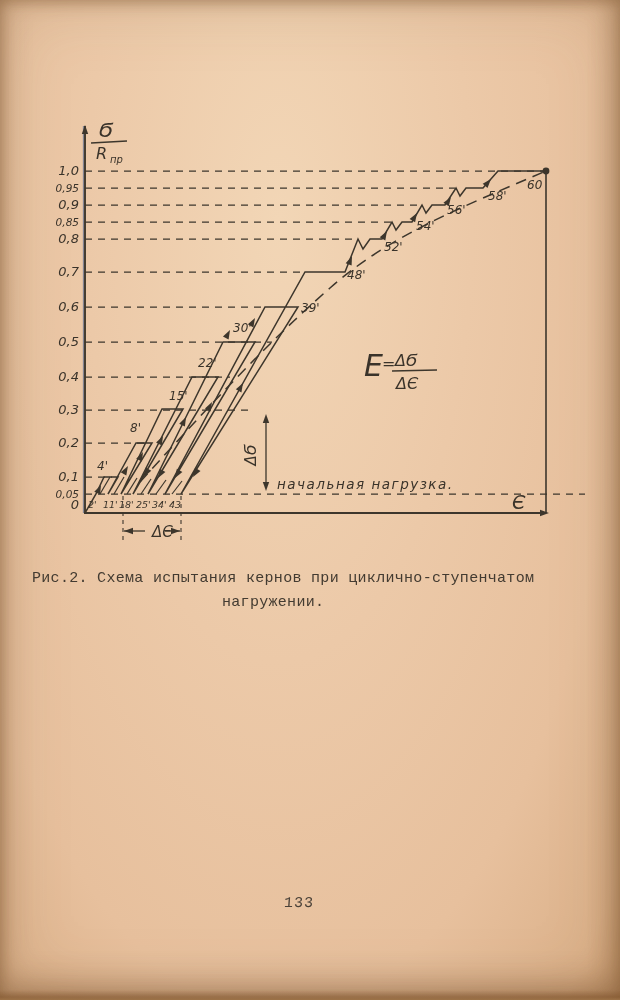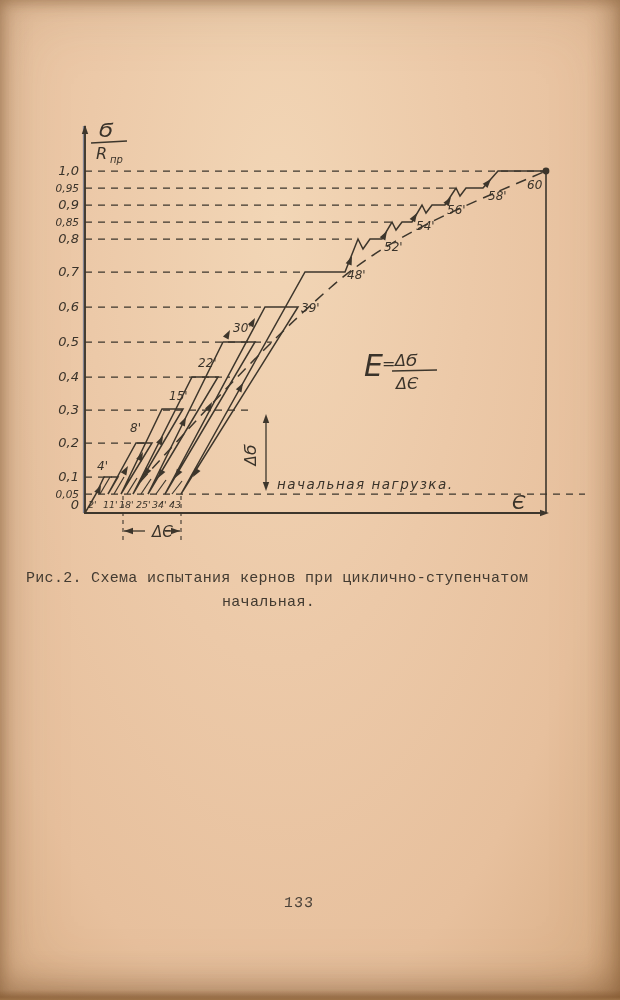--- a/index.html
+++ b/index.html
@@ -12,21 +12,21 @@
                 inset -10px 0 22px rgba(125,85,45,.22),
                 inset 4px 0 12px rgba(125,85,45,.15),
                 inset 0 4px 10px rgba(125,85,45,.18);
     font-family:"DejaVu Sans",sans-serif;
   }
   .bottom-edge{position:absolute;left:0;bottom:0;width:100%;height:10px;
     background:linear-gradient(180deg,rgba(140,95,55,0) 0%,rgba(125,80,40,.45) 70%,#9c7247 100%);}
   svg text{fill:#3a332a;font-family:"DejaVu Sans",sans-serif;font-style:italic;}
   .caption{position:absolute;color:#433b31;font-family:"Liberation Mono","DejaVu Sans Mono",monospace;
     font-size:15px;letter-spacing:.3px;white-space:nowrap;}
-  .cap1{left:26px;top:570px;text-align:center;}
+  .cap1{left:32px;top:570px;text-align:center;}
   .cap2{left:222px;top:594px;}
   .pagenum{position:absolute;left:284px;top:895px;color:#4a4138;
     font-family:"Liberation Mono","DejaVu Sans Mono",monospace;font-size:15px;letter-spacing:1px;transform:skewX(-4deg);}
 </style>
 </head>
 <body>
 
 <div class="page">
 
   <svg id="chart" width="620" height="560" viewBox="0 0 620 560">
@@ -126,18 +126,18 @@
       <text x="152" y="537" font-size="15">ΔЄ</text>
       <text x="277" y="489" font-size="13.5" letter-spacing="1.5">начальная нагрузка.</text>
       <text x="364" y="376" font-size="30">E</text>
       <text x="382" y="369" font-size="16">=</text>
       <text x="395" y="366" font-size="16">ΔϬ</text>
       <line x1="392" y1="371" x2="437" y2="370" stroke="#3d362c" stroke-width="1.5" fill="none"></line>
       <text x="396" y="389" font-size="16">ΔЄ</text>
     </svg>
 
   <div class="caption cap1">Рис.2. Схема испытания кернов при циклично-ступенчатом</div>
-  <div class="caption cap2">начальная.</div>
+  <div class="caption cap2">нагружении.</div>
 
   <div class="pagenum">133</div>
 
   <div class="bottom-edge"></div>
 </div>
 
 </body></html>

